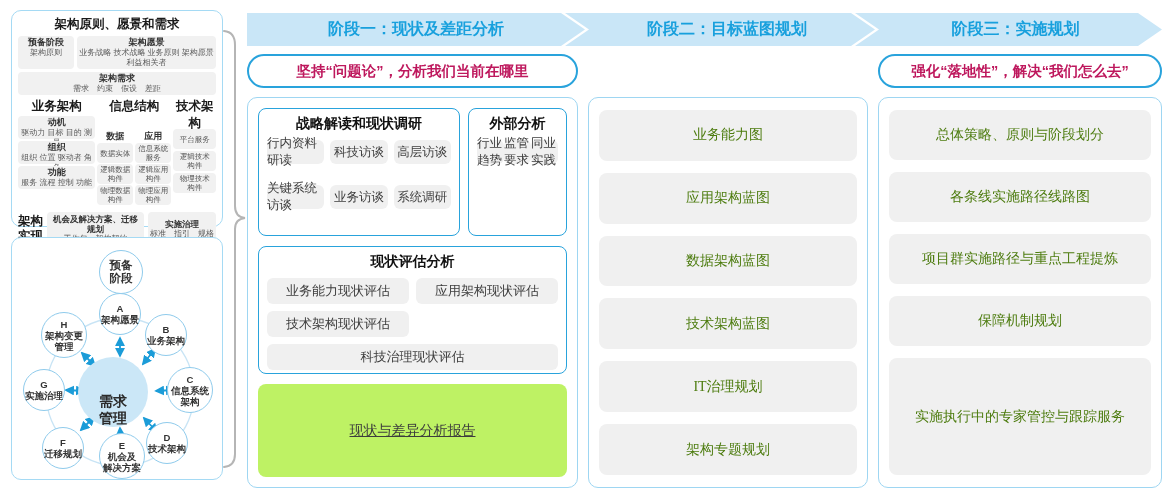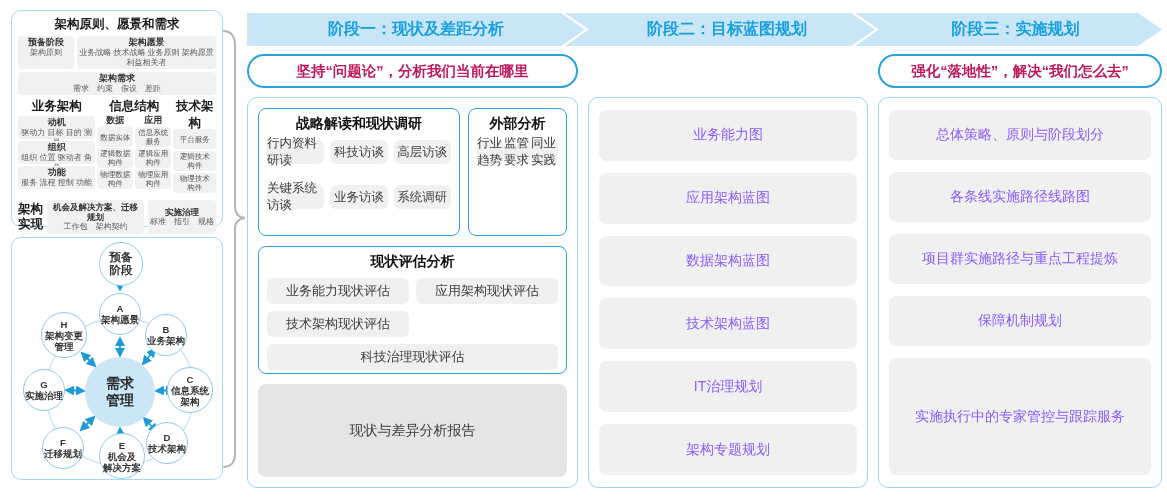--- a/index.html
+++ b/index.html
@@ -15,21 +15,21 @@
   .gbox { background:#f1f1f1; border-radius:4px; text-align:center; color:#555; }
   .gbox .bt { font-size:9px; font-weight:bold; color:#333; line-height:11px; }
   .gbox .bb { font-size:8px; line-height:10px; color:#5a5a5a; }
   .lt-row { display:flex; gap:3px; margin-bottom:3px; }
   .lt-row .gbox { padding:1px 2px; }
   .sec-row { display:flex; gap:2px; }
   .sec-head { font-size:12.5px; font-weight:bold; color:#1a1a1a; text-align:center; height:16px; }
   .col-b { width:78px; display:flex; flex-direction:column; gap:2px; }
   .col-i { width:74px; }
   .col-t { width:43px; display:flex; flex-direction:column; gap:2px; }
-  .subcols { display:flex; gap:2px; }
+  .subcols { display:flex; gap:2px;margin-top:16px; }
   .subcol { width:36px; display:flex; flex-direction:column; gap:1px; }
   .subhead { font-size:9px; font-weight:bold; color:#333; text-align:center; height:12px; }
   .mini { height:20px; display:flex; align-items:center; justify-content:center; font-size:7.5px; line-height:9px; color:#555; }
   .col-b .gbox { height:23px; padding-top:1px; }
   .real-row { display:flex; gap:4px; margin-top:7px; align-items:stretch; }
   .real-label { font-size:12.5px; font-weight:bold; color:#1a1a1a; line-height:15px; display:flex; align-items:center; text-align:center; }
   .real-box { flex:1; padding:2px; display:flex; flex-direction:column; justify-content:center; }
   .real-box .bt { font-size:8.5px; line-height:10px; }
   .real-box .bb { font-size:8px; line-height:10px; }
 
@@ -69,25 +69,25 @@
   #sp-strategy { width:202px; }
   #sp-strategy .grid2 { display:grid; grid-template-columns:1fr 1fr 1fr; gap:21px 6px; }
   #sp-strategy .item { height:24px; }
   #sp-external { flex:1; display:flex; flex-direction:column; }
   #sp-external .list { flex:1; display:flex; flex-direction:row; justify-content:space-between; padding-bottom:2px; }
   #sp-external .item { height:24px; }
   #sp-assess { height:128px; }
   #sp-assess .grid2 { display:grid; grid-template-columns:1fr 1fr; gap:7px; }
   #sp-assess .item { height:26px; font-size:13px; }
   #sp-assess .full { margin-top:7px; height:26px; font-size:13px; }
-  .report { flex:1; background:#e5e5e5; border-radius:8px; display:flex; align-items:center; justify-content:center;
-            color:#3d3d3d; font-size:14px; }
+  .report { flex:1; background:#bef264; border-radius:8px; display:flex; align-items:center; justify-content:center;
+            color:#3d3d3d; font-size:14px;text-decoration:underline; }
 
   .bigitem { flex:1; background:#f0f0f0; border-radius:8px; display:flex; align-items:center; justify-content:center;
-             color:#8b5cf6; font-size:14px; }
+             color:#4d7c0f; font-size:14px;font-family:Liberation Serif, serif; }
   #cp3 .h50 { flex:0 0 50px; }
 </style>
 </head>
 <body>
 
 <div class="stage">
 
   <div class="lpanel" id="left-top">
     <div class="lt-title">架构原则、愿景和需求</div>
     <div class="lt-row">
@@ -179,21 +179,21 @@
       <line x1="108" y1="45" x2="108" y2="52" stroke="#1b9cd8" stroke-width="1.8" marker-end="url(#ah)"></line>
       <line x1="108" y1="118" x2="108" y2="100" stroke="#1b9cd8" stroke-width="1.8" marker-start="url(#ah)" marker-end="url(#ah)"></line>
       <line x1="83" y1="128" x2="70" y2="115" stroke="#1b9cd8" stroke-width="1.8" marker-start="url(#ah)" marker-end="url(#ah)"></line>
       <line x1="131" y1="126" x2="143" y2="111" stroke="#1b9cd8" stroke-width="1.8" marker-start="url(#ah)" marker-end="url(#ah)"></line>
       <line x1="72" y1="153" x2="54" y2="152" stroke="#1b9cd8" stroke-width="1.8" marker-start="url(#ah)" marker-end="url(#ah)"></line>
       <line x1="144" y1="153" x2="162" y2="152" stroke="#1b9cd8" stroke-width="1.8" marker-start="url(#ah)" marker-end="url(#ah)"></line>
       <line x1="82" y1="179" x2="69" y2="192" stroke="#1b9cd8" stroke-width="1.8" marker-start="url(#ah)" marker-end="url(#ah)"></line>
       <line x1="108" y1="190" x2="109" y2="206" stroke="#1b9cd8" stroke-width="1.8" marker-start="url(#ah)" marker-end="url(#ah)"></line>
       <line x1="132" y1="180" x2="145" y2="194" stroke="#1b9cd8" stroke-width="1.8" marker-start="url(#ah)" marker-end="url(#ah)"></line>
     </svg>
-    <div class="adm-node prep" style="left:87px; top:4px;  width:44px; height:44px;">
+    <div class="adm-node prep" style="left:87px; top:12px;  width:44px; height:44px;">
         <span class="pre">预备
 阶段</span>
       </div>
     <div class="adm-node" style="left:87px;  top:55px;  width:42px; height:42px;">
         <span class="pre">A
 架构愿景</span>
       </div>
     <div class="adm-node" style="left:29px;  top:74px;  width:46px; height:46px;">
         <span class="pre">H
 架构变更
@@ -218,21 +218,21 @@
       </div>
     <div class="adm-node" style="left:87px;  top:195px; width:46px; height:46px;">
         <span class="pre">E
 机会及
 解决方案</span>
       </div>
     <div class="adm-node" style="left:134px; top:184px; width:42px; height:42px;">
         <span class="pre">D
 技术架构</span>
       </div>
-    <div class="adm-node big" style="left:73px; top:119px; width:70px; height:70px;">
+    <div class="adm-node big" style="left:66px; top:119px; width:70px; height:70px;align-items:flex-end;">
         <span class="pre">需求
 管理</span>
       </div>
   </div>
 
   <svg id="brace" width="26" height="442" viewBox="0 0 26 442">
     <path d="M3,3 Q14,4 14,17 L14,178 Q14,189 24,190 Q14,191 14,201 L14,426 Q14,438 3,439" fill="none" stroke="#b5b5b5" stroke-width="2" stroke-linecap="round"></path>
   </svg>
 
   <div class="banner tip" style="left:247px; width:338px;">

